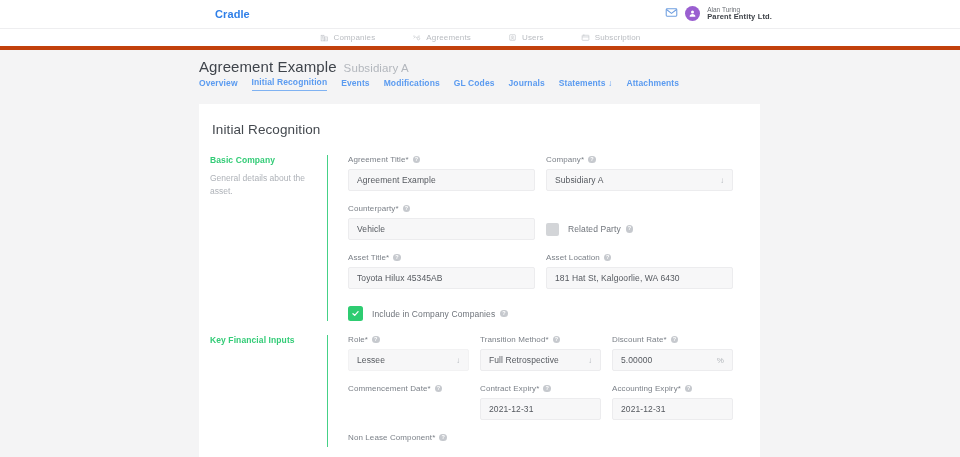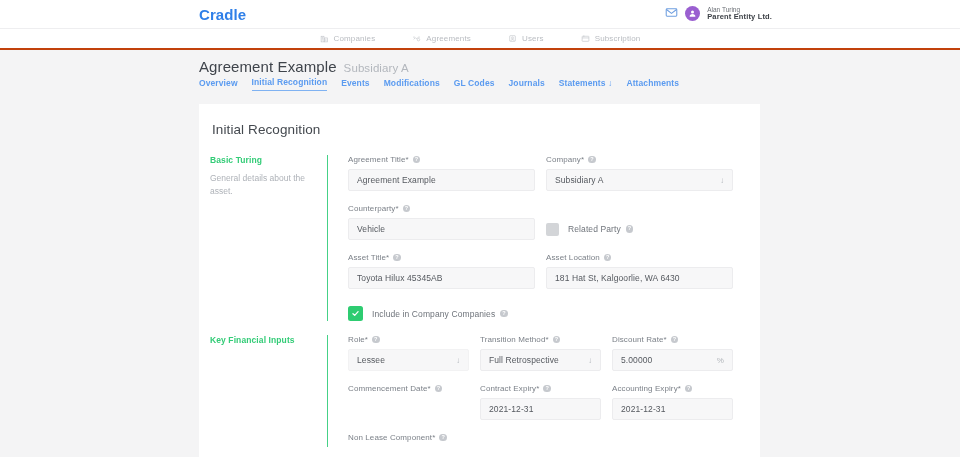--- a/index.html
+++ b/index.html
@@ -13,22 +13,22 @@
   
   .brandbar {
     position: relative;
     height: 28px;
     background: #ffffff;
     display: flex;
     align-items: center;
   }
   .brand {
     position: absolute;
-    left: 199px;
-    font-size: 15px;
+    left: 215px;
+    font-size: 11px;
     font-weight: bold;
     color: #2f7fe8;
     letter-spacing: .1px;
   }
   .user-zone {
     position: absolute;
     right: 188px;
     display: flex;
     gap: 7px;
   }
@@ -41,21 +41,21 @@
   .avatar svg { width: 9px; height: 9px; display: block; }
   .user-text { line-height: 1.12; }
   .user-name { font-size: 6.5px; color: #6c7076; }
   .user-org { font-size: 7.5px; color: #3d4147; font-weight: bold; letter-spacing: .15px; }
 
   
   .navbar {
     height: 22px;
     background: #ffffff;
     border-top: 1px solid #eeeef0;
-    border-bottom: 2px solid #c2410c;
+    border-bottom: 4px solid #c2410c;
     display: flex;
     align-items: center;
     justify-content: center;
     gap: 37px;
   }
   .nav-item {
     display: flex; align-items: center; gap: 5px;
     font-size: 8px; color: #b9bcc1; letter-spacing: .15px;
     cursor: pointer;
   }
@@ -242,21 +242,21 @@
     <span class="tab">Statements ↓</span>
     <span class="tab">Attachments</span>
   </div>
 </div>
 
 <div class="card">
   <div class="card-title">Initial Recognition</div>
 
   <div class="section">
     <div class="sec-left">
-      <div class="sec-head">Basic Turing</div>
+      <div class="sec-head">Basic Company</div>
       <div class="sec-desc">General details about the asset.</div>
     </div>
     <div class="sec-right">
 
       <div class="row">
         <div class="field w-full">
           <div class="flabel">
             <span>Agreement Title*</span>
             <span class="help">?</span>
           </div>

